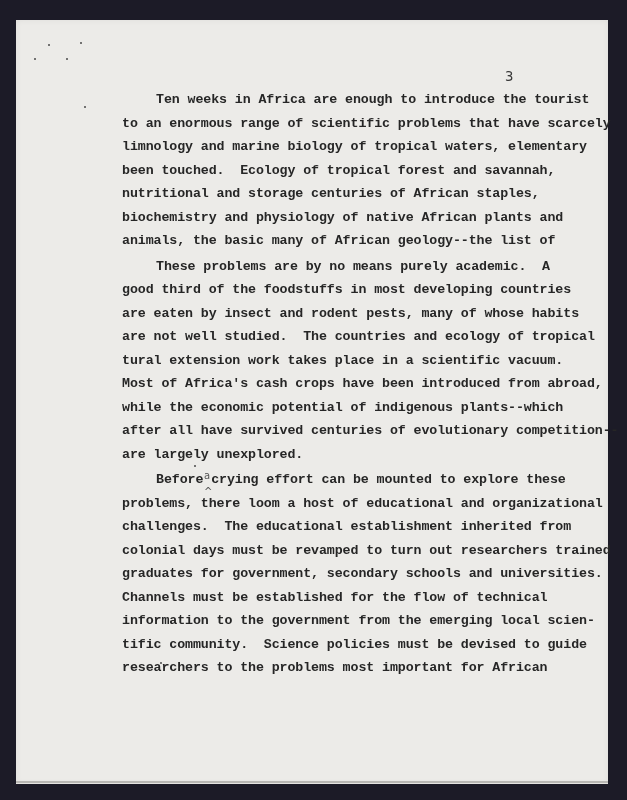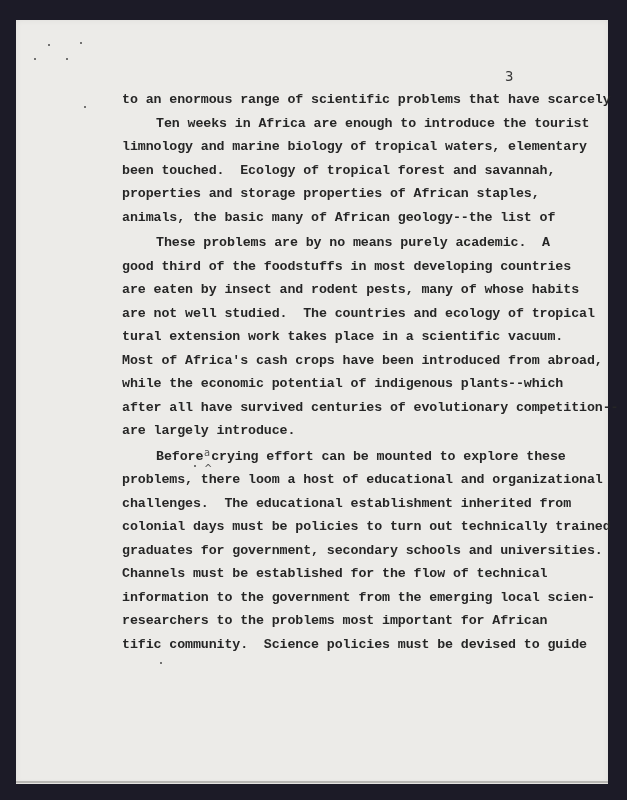--- a/index.html
+++ b/index.html
@@ -90,46 +90,47 @@
   <span class="speck" style="left:68px;top:86px;"></span>
   <span class="speck" style="left:144px;top:642px;"></span>
   <span class="speck" style="left:178px;top:445px;"></span>
 </div>
 <div class="page-edge-bottom"></div>
 
 <div class="page-number">3</div>
 
 <div class="text-block">
   <div>
+    <div class="line indent">Ten weeks in Africa are enough to introduce the tourist</div>
     <div class="line">to an enormous range of scientific problems that have scarcely</div>
-    <div class="line indent">Ten weeks in Africa are enough to introduce the tourist</div>
     <div class="line">limnology and marine biology of tropical waters, elementary</div>
     <div class="line">been touched.  Ecology of tropical forest and savannah,</div>
-    <div class="line">properties and storage properties of African staples,</div>
+    <div class="line">nutritional and storage centuries of African staples,</div>
+    <div class="line">biochemistry and physiology of native African plants and</div>
     <div class="line">animals, the basic many of African geology--the list of</div>
   </div>
   <div class="gap"></div>
   <div>
     <div class="line indent">These problems are by no means purely academic.  A</div>
     <div class="line">good third of the foodstuffs in most developing countries</div>
     <div class="line">are eaten by insect and rodent pests, many of whose habits</div>
     <div class="line">are not well studied.  The countries and ecology of tropical</div>
     <div class="line">tural extension work takes place in a scientific vacuum.</div>
     <div class="line">Most of Africa's cash crops have been introduced from abroad,</div>
     <div class="line">while the economic potential of indigenous plants--which</div>
     <div class="line">after all have survived centuries of evolutionary competition--</div>
-    <div class="line">are largely introduce.</div>
+    <div class="line">are largely unexplored.</div>
   </div>
   <div class="gap"></div>
   <div style="position:relative;">
     <span class="caret-mark" style="left:82px;top:-4px;">a</span>
     <span class="caret-mark" style="left:82px;top:12px;">^</span>
     <div class="line indent">Before crying effort can be mounted to explore these</div>
     <div class="line">problems, there loom a host of educational and organizational</div>
     <div class="line">challenges.  The educational establishment inherited from</div>
-    <div class="line">colonial days must be policies to turn out technically trained</div>
+    <div class="line">colonial days must be revamped to turn out researchers trained</div>
     <div class="line">graduates for government, secondary schools and universities.</div>
     <div class="line">Channels must be established for the flow of technical</div>
     <div class="line">information to the government from the emerging local scien-</div>
+    <div class="line">tific community.  Science policies must be devised to guide</div>
     <div class="line">researchers to the problems most important for African</div>
-    <div class="line">tific community.  Science policies must be devised to guide</div>
   </div>
 </div>
 
 </body></html>

